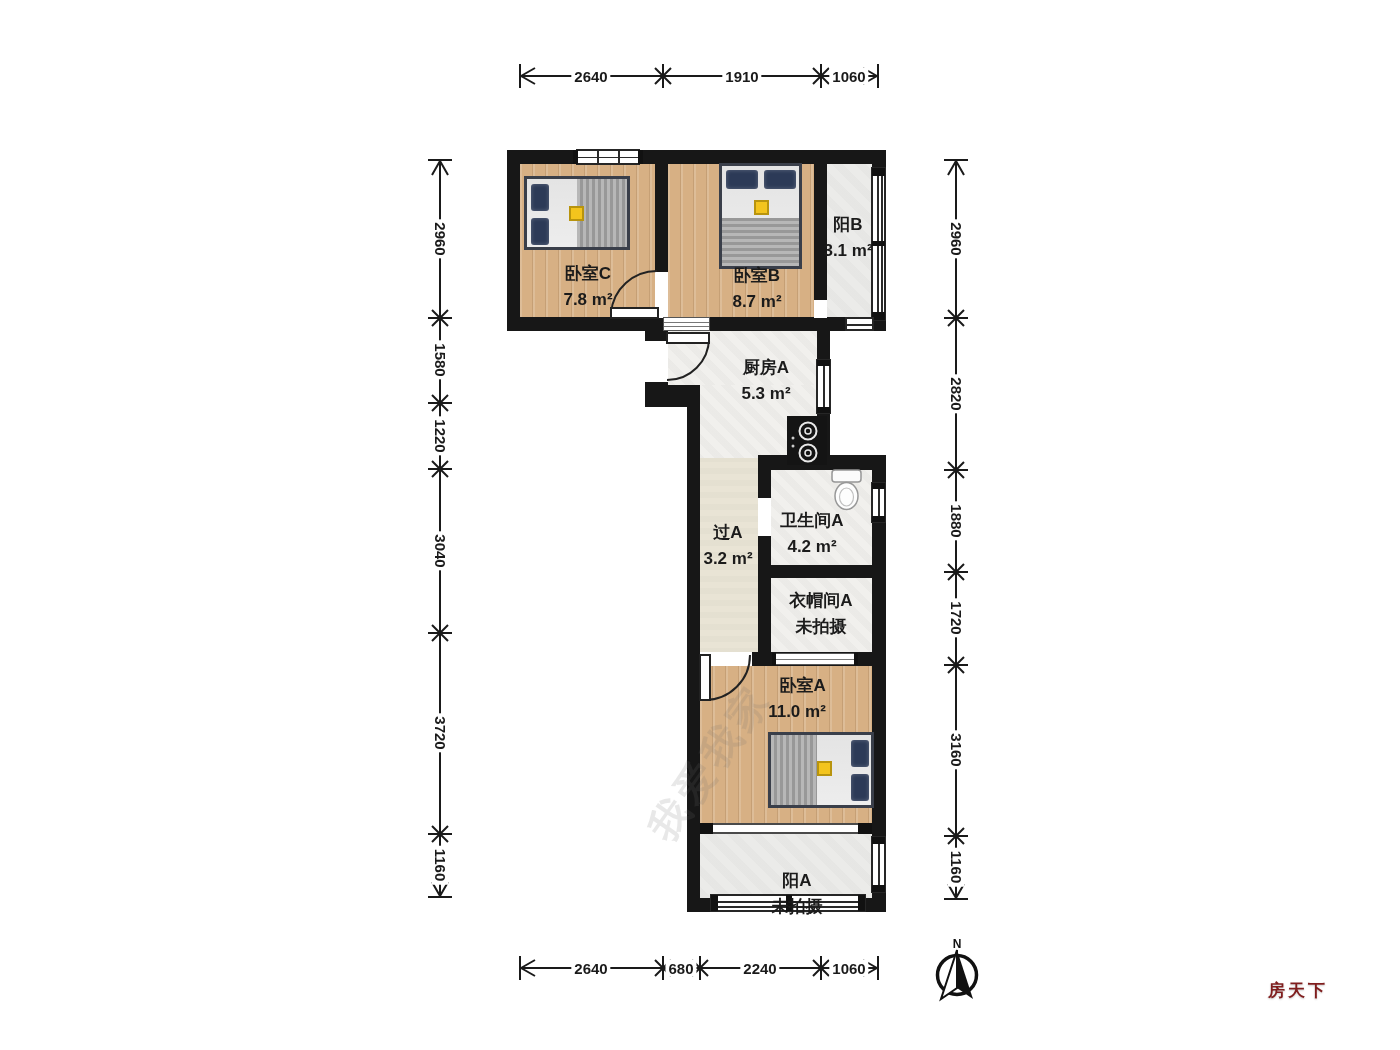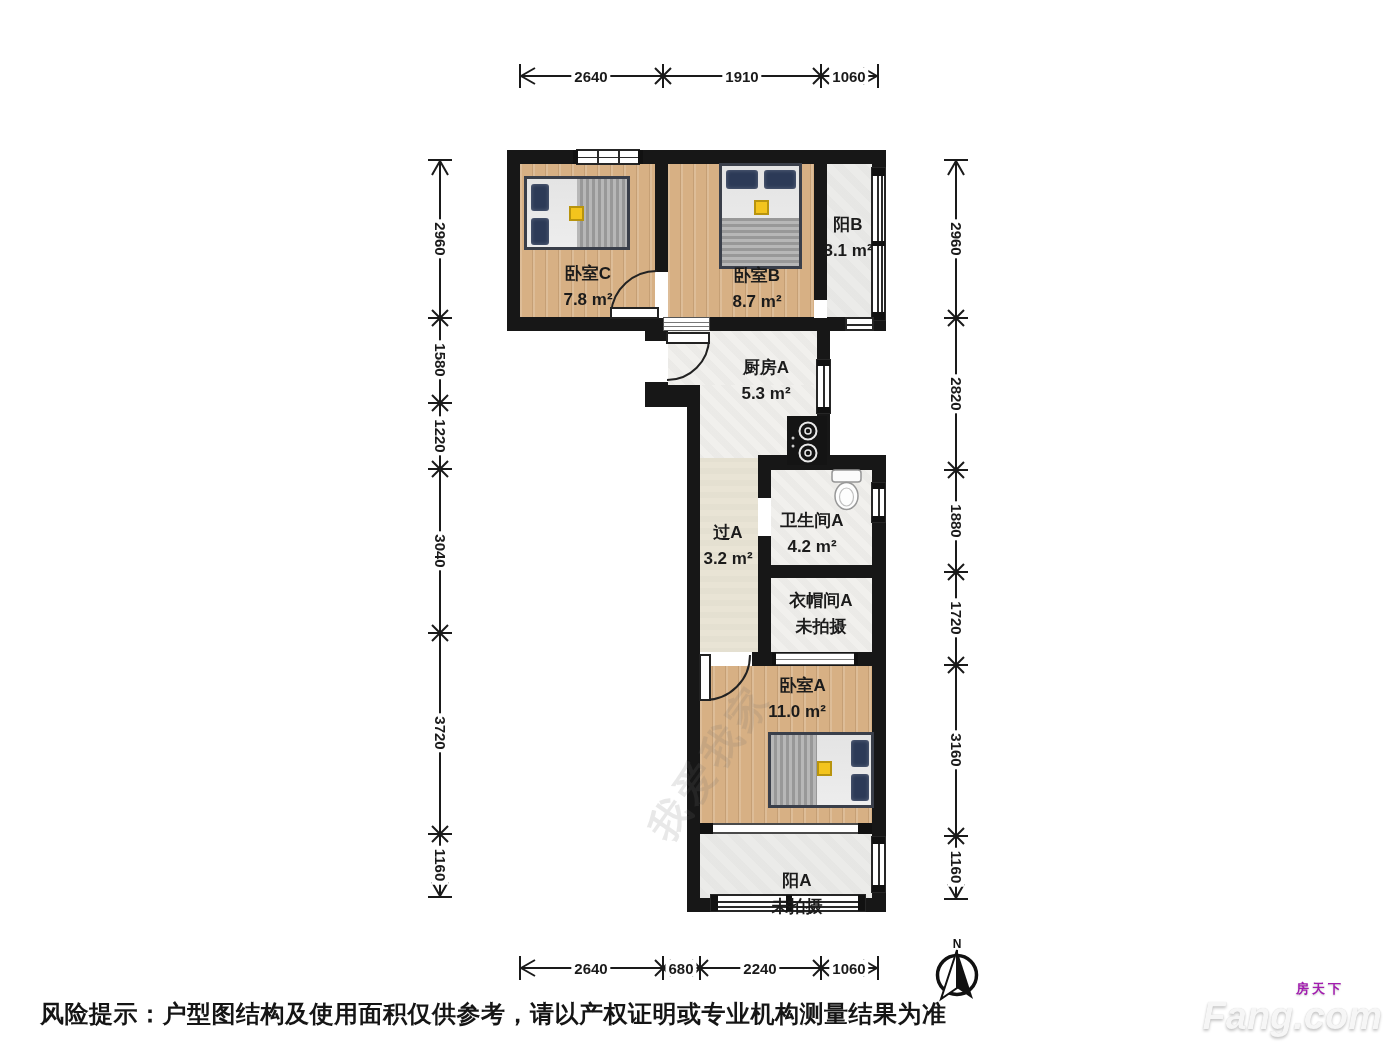--- a/index.html
+++ b/index.html
@@ -37,22 +37,22 @@
       color:#1b1b1b;font-weight:700;font-size:17px;line-height:1.55;white-space:nowrap;}
   .dlabel{position:absolute;transform:translate(-50%,-50%);background:#fff;padding:0 3px;
       font-weight:700;font-size:15px;color:#1a1a1a;white-space:nowrap;}
   .dlabel.vert{transform:translate(-50%,-50%) rotate(90deg);}
   .north-label{position:absolute;transform:translate(-50%,-50%);font-weight:700;font-size:12px;color:#111;}
   .watermark{position:absolute;transform:rotate(-55deg);transform-origin:center;
       font-size:40px;font-weight:700;letter-spacing:5px;color:rgba(110,110,110,.16);white-space:nowrap;}
   .disclaimer{position:absolute;left:40px;top:998px;font-size:24px;font-weight:600;
       color:#151515;letter-spacing:.5px;white-space:nowrap;}
   .logo{position:absolute;right:18px;top:982px;text-align:right;line-height:1;}
-  .logo .cn{font-size:13px;font-weight:700;color:#a21caf;letter-spacing:3px;
-      text-shadow:0 1px 2px rgba(0,0,0,.22);margin-right:38px;}
+  .logo .cn{font-size:17px;font-weight:700;color:#7f1d1d;letter-spacing:3px;
+      text-shadow:0 1px 2px rgba(0,0,0,.22);margin-right:54px;}
   .logo .en{font-size:38px;font-weight:800;font-style:italic;color:#f6f6f6;
       text-shadow:0 2px 3px rgba(0,0,0,.22),0 0 1px rgba(0,0,0,.15);margin-top:2px;}
   svg{position:absolute;left:0;top:0;pointer-events:none;}
 </style>
 </head>
 <body>
 
 <div class="canvas">
 
   <div class="abs wood" style="left:520px;top:164px;width:136px;height:154px;"></div>
@@ -292,20 +292,18 @@
   </div>
   <div class="room-label" style="left:797px;top:865px;margin-top:29px;">
     <div>阳A</div>
     <div>未拍摄</div>
   </div>
 
   <div class="north-label" style="left:957px;top:944px;">N</div>
 
   <div class="watermark" style="left:620px;top:735px;">我爱我家</div>
 
-  <div class="disclaimer">风险提示：户型图结构及使用面积仅供参考，请以产权证明或专业机构测量结果为准</div>
 
   <div class="logo">
     <div class="cn">房天下</div>
-    <div class="en">Fang.com</div>
   </div>
 
 </div>
 
 </body></html>

